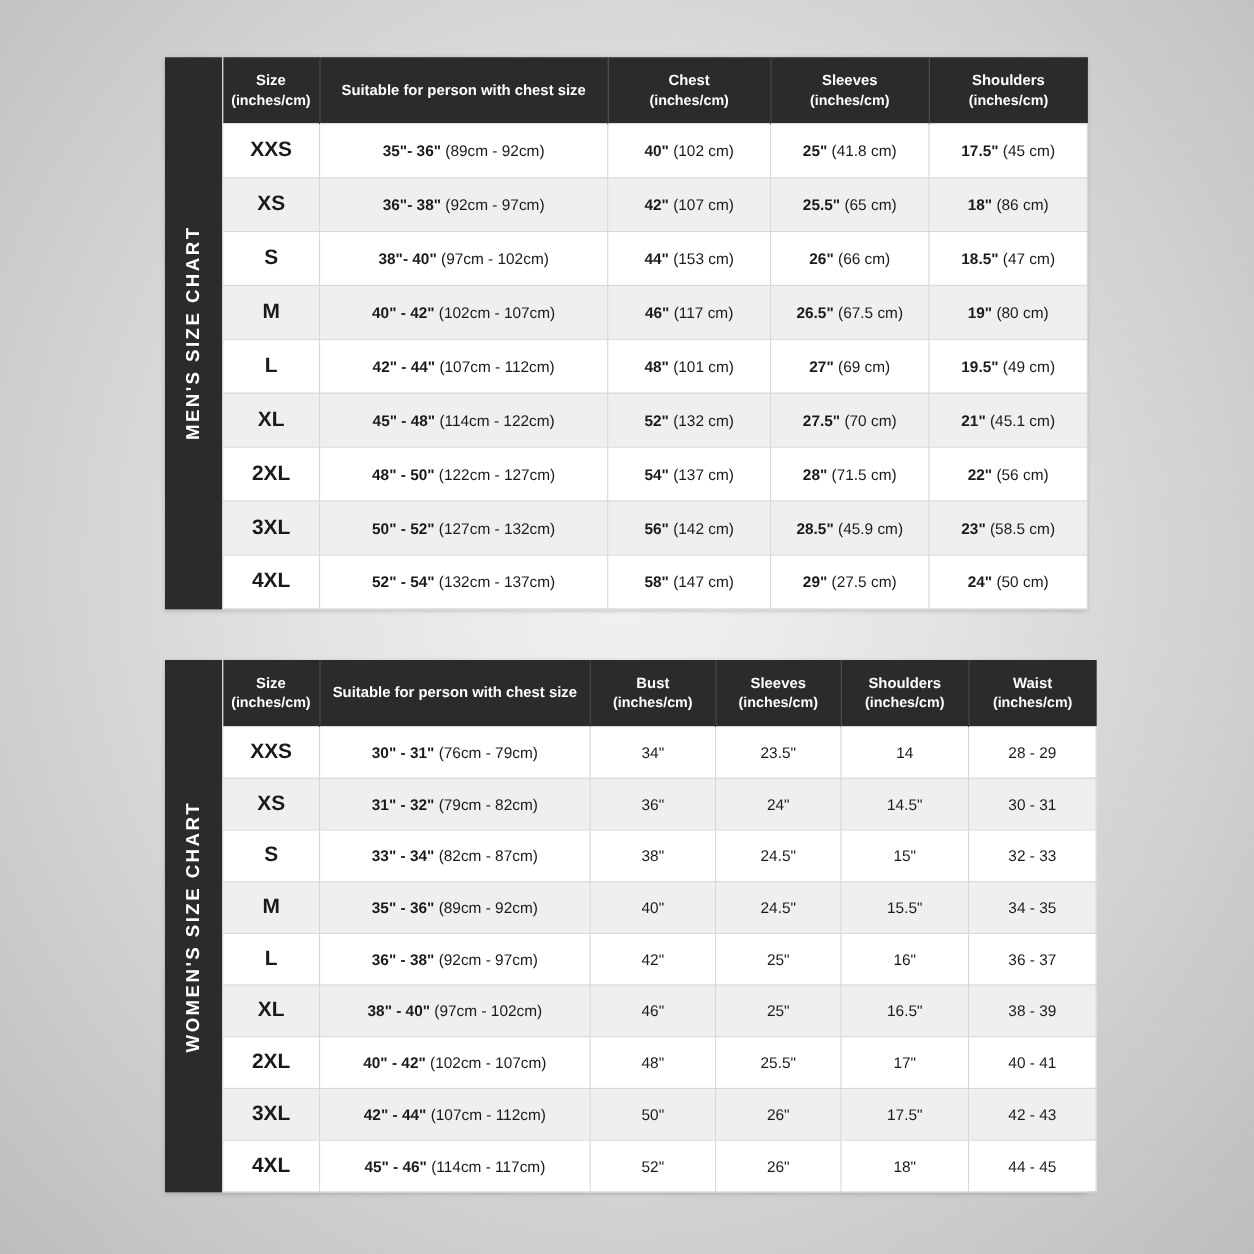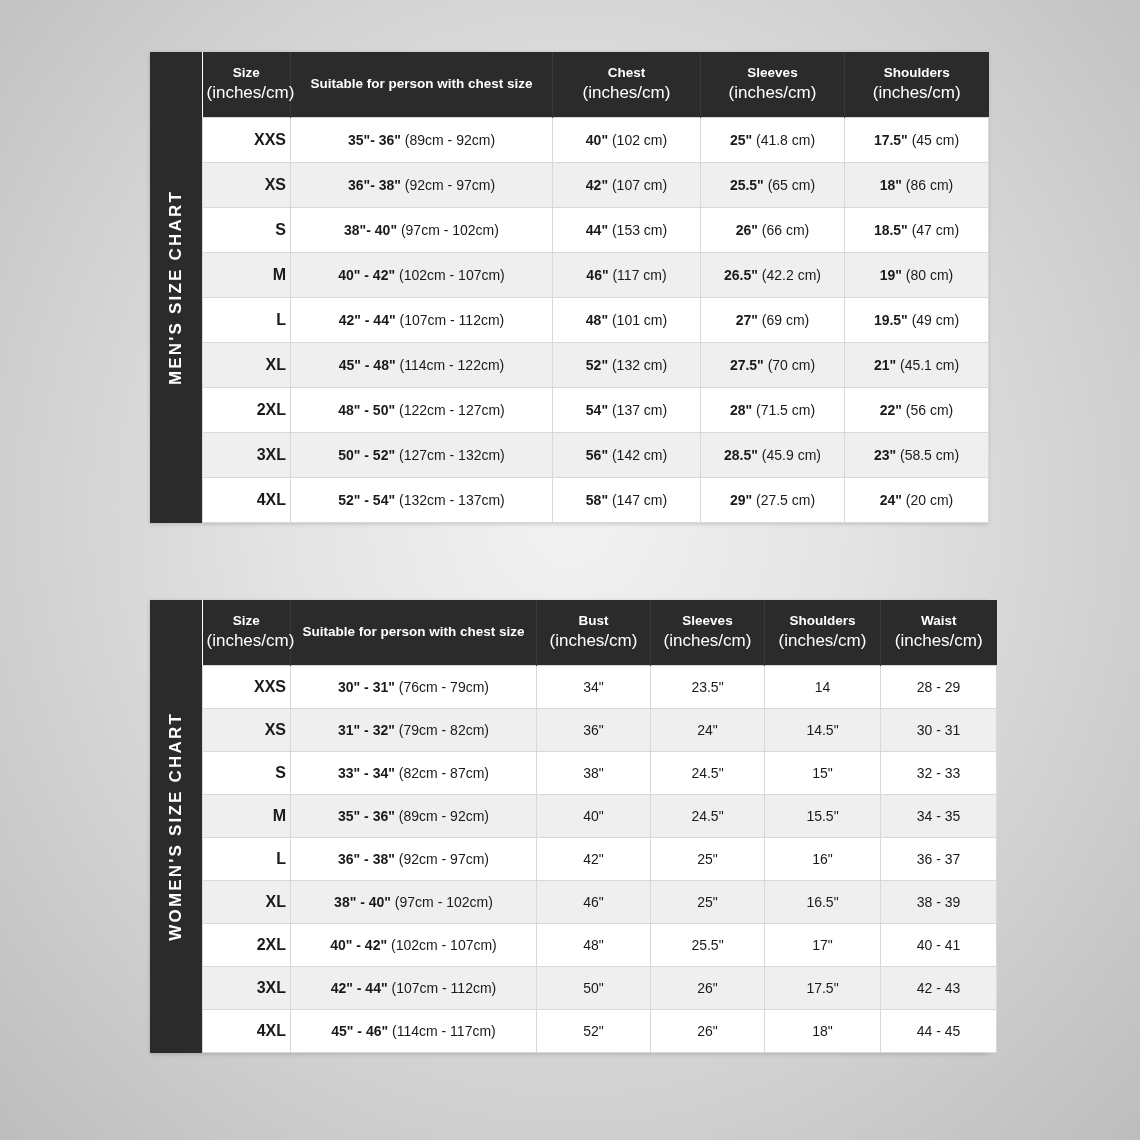--- a/index.html
+++ b/index.html
@@ -66,39 +66,38 @@
     font-size: 13.5px;
     font-weight: bold;
     padding: 12px 4px;
     line-height: 1.35;
     text-align: center;
     border-right: 1px solid #3a3a3a;
   }
   thead th:last-child { border-right: none; }
   thead th .sub {
     display: block;
-    font-size: 17px;
-    font-weight: normal;
+    font-size: 13px;
+    font-weight: bold;
   }
 
   tbody td {
     font-size: 14px;
     color: #1a1a1a;
     text-align: center;
     padding: 13px 4px;
     border: 1px solid #d8d8d8;
     background: #ffffff;
   }
   tbody tr:nth-child(even) td {
     background: #efefef;
   }
   tbody td.size-cell {
     font-weight: bold;
-    font-size: 16px;
-    text-align: right;
+    font-size: 19px;
   }
   tbody td b { font-weight: bold; }
   tbody td .plain { font-weight: normal; }
 
   
   #mens-chart col.c0 { width: 88px; }
   #mens-chart col.c1 { width: 262px; }
   #mens-chart col.c2 { width: 148px; }
   #mens-chart col.c3 { width: 144px; }
   #mens-chart col.c4 { width: 144px; }
@@ -172,21 +171,21 @@
             <td class="size-cell"><b>S</b></td>
             <td><b>38"- 40"</b><span class="plain"> (97cm - 102cm)</span></td>
             <td><b>44"</b><span class="plain"> (153 cm)</span></td>
             <td><b>26"</b><span class="plain"> (66 cm)</span></td>
             <td><b>18.5"</b><span class="plain"> (47 cm)</span></td>
           </tr>
           <tr>
             <td class="size-cell"><b>M</b></td>
             <td><b>40" - 42"</b><span class="plain"> (102cm - 107cm)</span></td>
             <td><b>46"</b><span class="plain"> (117 cm)</span></td>
-            <td><b>26.5"</b><span class="plain"> (42.2 cm)</span></td>
+            <td><b>26.5"</b><span class="plain"> (67.5 cm)</span></td>
             <td><b>19"</b><span class="plain"> (80 cm)</span></td>
           </tr>
           <tr>
             <td class="size-cell"><b>L</b></td>
             <td><b>42" - 44"</b><span class="plain"> (107cm - 112cm)</span></td>
             <td><b>48"</b><span class="plain"> (101 cm)</span></td>
             <td><b>27"</b><span class="plain"> (69 cm)</span></td>
             <td><b>19.5"</b><span class="plain"> (49 cm)</span></td>
           </tr>
           <tr>
@@ -208,21 +207,21 @@
             <td><b>50" - 52"</b><span class="plain"> (127cm - 132cm)</span></td>
             <td><b>56"</b><span class="plain"> (142 cm)</span></td>
             <td><b>28.5"</b><span class="plain"> (45.9 cm)</span></td>
             <td><b>23"</b><span class="plain"> (58.5 cm)</span></td>
           </tr>
           <tr>
             <td class="size-cell"><b>4XL</b></td>
             <td><b>52" - 54"</b><span class="plain"> (132cm - 137cm)</span></td>
             <td><b>58"</b><span class="plain"> (147 cm)</span></td>
             <td><b>29"</b><span class="plain"> (27.5 cm)</span></td>
-            <td><b>24"</b><span class="plain"> (20 cm)</span></td>
+            <td><b>24"</b><span class="plain"> (50 cm)</span></td>
           </tr>
         </tbody>
     </table>
   </div>
 
   <div class="chart-block" id="womens-chart">
     <div class="side-banner">
       <span>WOMEN'S SIZE CHART</span>
     </div>
     <table>

